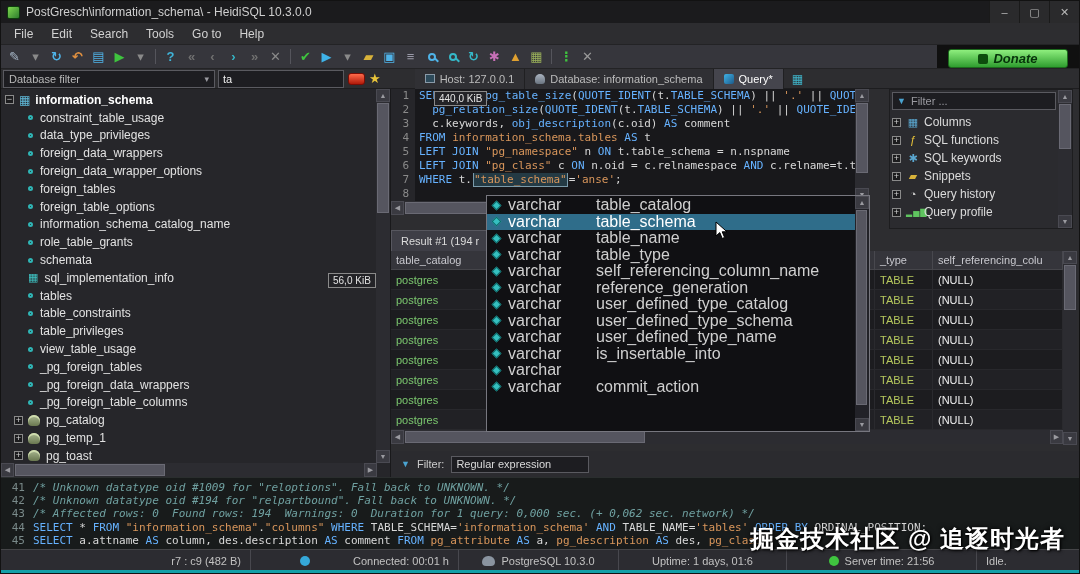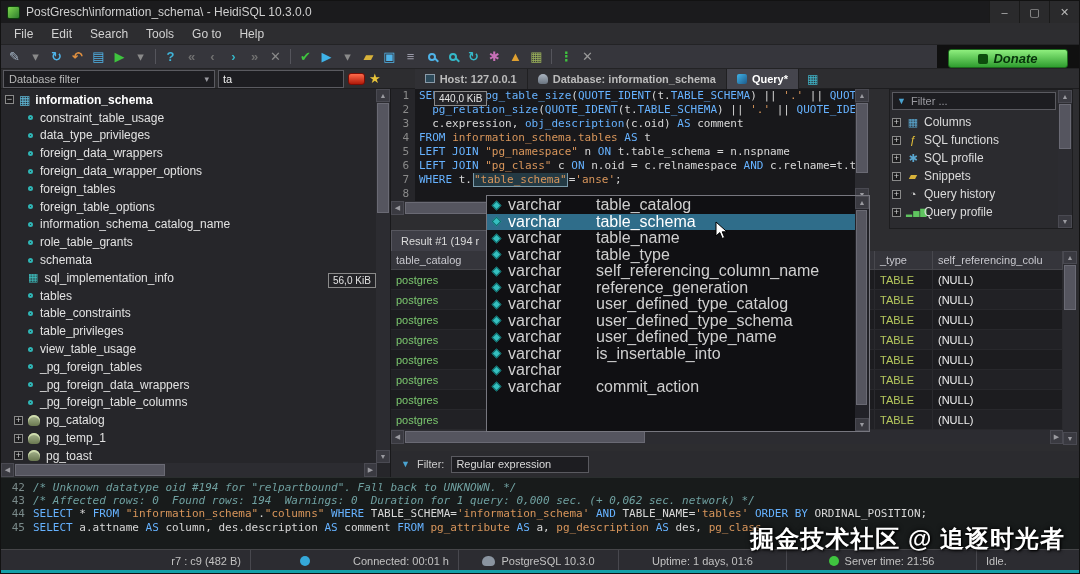--- a/index.html
+++ b/index.html
@@ -26,21 +26,21 @@
   .donate-ico { width:10px; height:10px; background:#0d4d0d; border-radius:2px; }
   .donate span.lbl { font-weight:bold; font-style:italic; color:#06330a; font-size:13px; }
 
   .toolbar2 { position:absolute; top:68px; left:0; right:0; height:20px; background:#2d2d30; border-bottom:1px solid #1d1d1f; display:flex; align-items:center; }
   .db-filter { width:212px; height:18px; margin-left:2px; background:#1d1d21; border:1px solid #5a5a60; color:#b8b8b8; display:flex; align-items:center; padding:0 5px; font-size:11px; }
   .db-filter .caret { margin-left:auto; color:#9a9aa0; font-size:9px; }
   .tbl-filter { width:126px; height:18px; margin-left:3px; background:#1d1d21; border:1px solid #5a5a60; color:#efefef; font-size:11px; padding:0 4px; font-family:inherit; }
   .clear-badge { width:17px; height:12px; margin-left:4px; background:linear-gradient(#ff6a4a,#b01a0a); border:1px solid #7a0d05; border-radius:3px; }
   .fav-star { margin-left:4px; color:#eac53a; font-size:13px; }
   .main-tabs { display:flex; margin-left:34px; height:20px; }
-  .main-tab { display:flex; align-items:center; gap:5px; padding:0 10px; color:#bcbcbc; background:#303034; border-right:1px solid #202022; font-size:11px;font-weight:bold; }
+  .main-tab { display:flex; align-items:center; gap:5px; padding:0 10px; color:#bcbcbc; background:#303034; border-right:1px solid #202022; font-size:11px; }
   .main-tab.active { background:#45454d; color:#fff; }
   .tab-ico { display:inline-block; }
   .ico-host { width:10px; height:9px; border:1px solid #8a9aa8; background:#2d4a5a; }
   .ico-database { width:10px; height:10px; background:linear-gradient(#aab4c0,#6a7480); border-radius:5px 5px 3px 3px; }
   .ico-query { width:10px; height:10px; background:linear-gradient(135deg,#3fb3e8,#1d5a8a); border-radius:2px; }
   .newtab-ico { margin-left:8px; color:#3fb3c8; font-size:12px; }
 
   
   .tree { position:absolute; left:0; top:88px; width:390px; height:388px; background:#26262a; border-right:1px solid #19191b; overflow:hidden; }
   .tree-rows { position:absolute; left:0; top:2px; right:14px; }
@@ -339,21 +339,21 @@
     </div>
   </div>
 
   <div class="size-badge badge-root">440,0 KiB</div>
   <div class="size-badge badge-sql">56,0 KiB</div>
 
   <div class="editor">
     <div>
         <div class="ed-line"><span class="ed-num">1</span><span class="ed-text"><span class="tk-kw">SELECT</span><span class="tk-pl"> *, </span><span class="tk-kw">pg_table_size</span><span class="tk-pl">(</span><span class="tk-kw">QUOTE_IDENT</span><span class="tk-pl">(t.</span><span class="tk-kw">TABLE_SCHEMA</span><span class="tk-pl">) || </span><span class="tk-str">'.'</span><span class="tk-pl"> || </span><span class="tk-kw">QUOTE_IDE</span></span></div>
         <div class="ed-line"><span class="ed-num">2</span><span class="ed-text"><span class="tk-pl">  </span><span class="tk-kw">pg_relation_size</span><span class="tk-pl">(</span><span class="tk-kw">QUOTE_IDENT</span><span class="tk-pl">(t.</span><span class="tk-kw">TABLE_SCHEMA</span><span class="tk-pl">) || </span><span class="tk-str">'.'</span><span class="tk-pl"> || </span><span class="tk-kw">QUOTE_IDENT</span></span></div>
-        <div class="ed-line"><span class="ed-num">3</span><span class="ed-text"><span class="tk-pl">  c.expression, </span><span class="tk-kw">obj_description</span><span class="tk-pl">(c.oid) </span><span class="tk-kw">AS</span><span class="tk-pl"> comment</span></span></div>
+        <div class="ed-line"><span class="ed-num">3</span><span class="ed-text"><span class="tk-pl">  c.keywords, </span><span class="tk-kw">obj_description</span><span class="tk-pl">(c.oid) </span><span class="tk-kw">AS</span><span class="tk-pl"> comment</span></span></div>
         <div class="ed-line"><span class="ed-num">4</span><span class="ed-text"><span class="tk-kw">FROM</span><span class="tk-pl"> </span><span class="tk-str">information_schema.tables</span><span class="tk-pl"> </span><span class="tk-kw">AS</span><span class="tk-pl"> t</span></span></div>
         <div class="ed-line"><span class="ed-num">5</span><span class="ed-text"><span class="tk-kw">LEFT JOIN</span><span class="tk-pl"> </span><span class="tk-str">"pg_namespace"</span><span class="tk-pl"> n </span><span class="tk-kw">ON</span><span class="tk-pl"> t.table_schema = n.nspname</span></span></div>
         <div class="ed-line"><span class="ed-num">6</span><span class="ed-text"><span class="tk-kw">LEFT JOIN</span><span class="tk-pl"> </span><span class="tk-str">"pg_class"</span><span class="tk-pl"> c </span><span class="tk-kw">ON</span><span class="tk-pl"> n.oid = c.relnamespace </span><span class="tk-kw">AND</span><span class="tk-pl"> c.relname=t.table_</span></span></div>
         <div class="ed-line"><span class="ed-num">7</span><span class="ed-text"><span class="tk-kw">WHERE</span><span class="tk-pl"> t.</span><span class="tk-boxed">"table_schema"</span><span class="tk-pl">=</span><span class="tk-str">'anse'</span><span class="tk-pl">;</span></span></div>
         <div class="ed-line"><span class="ed-num">8</span><span class="ed-text"></span></div>
       </div>
   </div>
   <div class="vsb" style="left:854px;top:88px;height:112px;">
     <div class="sb-arr" style="top:0;">▲</div>
     <div class="sb-thumb" style="top:14px;left:1px;width:12px;height:70px;"></div>
@@ -451,21 +451,21 @@
           <span>Columns</span>
         </div>
         <div class="p-item">
           <span class="expander">+</span>
           <span class="p-ico ico-functions">ƒ</span>
           <span>SQL functions</span>
         </div>
         <div class="p-item">
           <span class="expander">+</span>
           <span class="p-ico ico-keywords">✱</span>
-          <span>SQL profile</span>
+          <span>SQL keywords</span>
         </div>
         <div class="p-item">
           <span class="expander">+</span>
           <span class="p-ico ico-snippets">▰</span>
           <span>Snippets</span>
         </div>
         <div class="p-item">
           <span class="expander">+</span>
           <span class="p-ico ico-history">◔</span>
           <span>Query history</span>
@@ -553,20 +553,21 @@
       </div>
     <div class="vsb" style="right:0;top:0;height:235px;background:#222228;">
       <div class="sb-arr" style="top:0;">▲</div>
       <div class="sb-thumb" style="top:14px;left:1px;width:11px;height:195px;"></div>
       <div class="sb-arr" style="bottom:0;">▼</div>
     </div>
   </div>
 
   <div class="log">
     <div>
+        <div class="log-line"><span class="log-num">41</span><span class="log-text"><span class="tk-com">/* Unknown datatype oid #1009 for "reloptions". Fall back to UNKNOWN. */</span></span></div>
         <div class="log-line"><span class="log-num">42</span><span class="log-text"><span class="tk-com">/* Unknown datatype oid #194 for "relpartbound". Fall back to UNKNOWN. */</span></span></div>
         <div class="log-line"><span class="log-num">43</span><span class="log-text"><span class="tk-com">/* Affected rows: 0  Found rows: 194  Warnings: 0  Duration for 1 query: 0,000 sec. (+ 0,062 sec. network) */</span></span></div>
         <div class="log-line"><span class="log-num">44</span><span class="log-text"><span class="tk-kw">SELECT</span><span class="tk-pl"> * </span><span class="tk-kw">FROM</span><span class="tk-pl"> </span><span class="tk-str">"information_schema"</span><span class="tk-pl">.</span><span class="tk-str">"columns"</span><span class="tk-pl"> </span><span class="tk-kw">WHERE</span><span class="tk-pl"> TABLE_SCHEMA=</span><span class="tk-str">'information_schema'</span><span class="tk-pl"> </span><span class="tk-kw">AND</span><span class="tk-pl"> TABLE_NAME=</span><span class="tk-str">'tables'</span><span class="tk-pl"> </span><span class="tk-kw">ORDER BY</span><span class="tk-pl"> ORDINAL_POSITION;</span></span></div>
         <div class="log-line"><span class="log-num">45</span><span class="log-text"><span class="tk-kw">SELECT</span><span class="tk-pl"> a.attname </span><span class="tk-kw">AS</span><span class="tk-pl"> column, des.description </span><span class="tk-kw">AS</span><span class="tk-pl"> comment </span><span class="tk-kw">FROM</span><span class="tk-pl"> </span><span class="tk-str">pg_attribute</span><span class="tk-pl"> </span><span class="tk-kw">AS</span><span class="tk-pl"> a, </span><span class="tk-str">pg_description</span><span class="tk-pl"> </span><span class="tk-kw">AS</span><span class="tk-pl"> des, </span><span class="tk-str">pg_class</span></span></div>
       </div>
   </div>
 
   <div class="statusbar">
     <div class="sb-seg s1">
       <span>r7 : c9 (482 B)</span>

